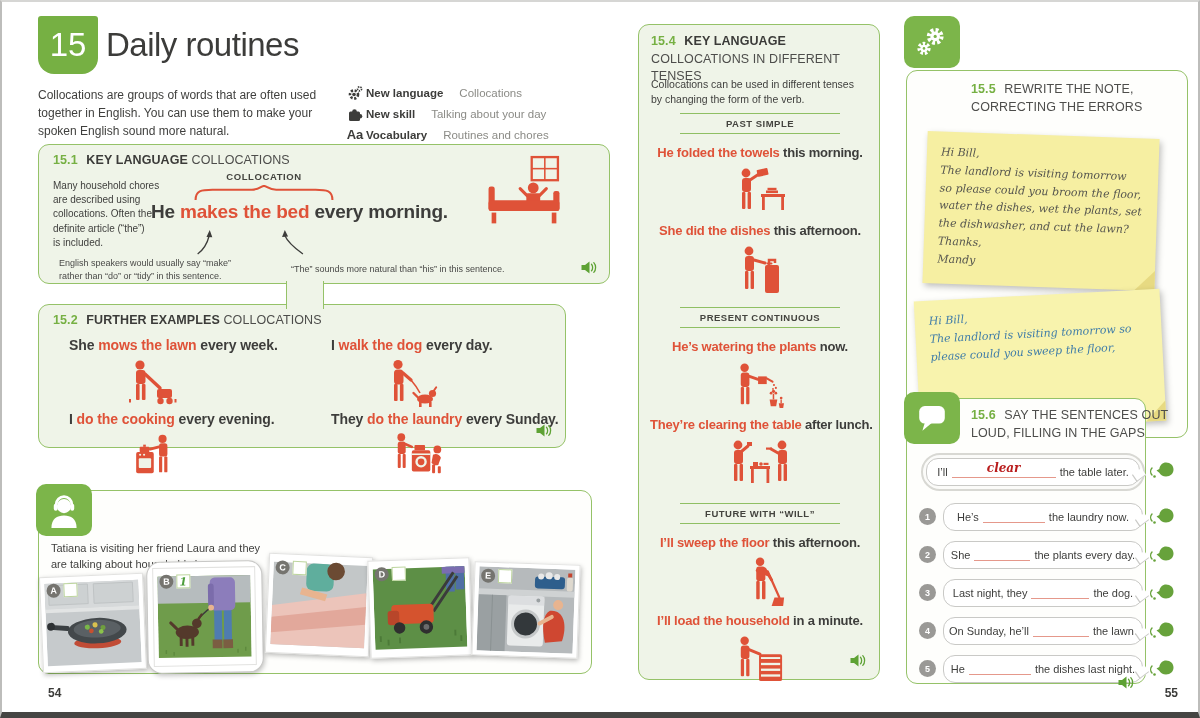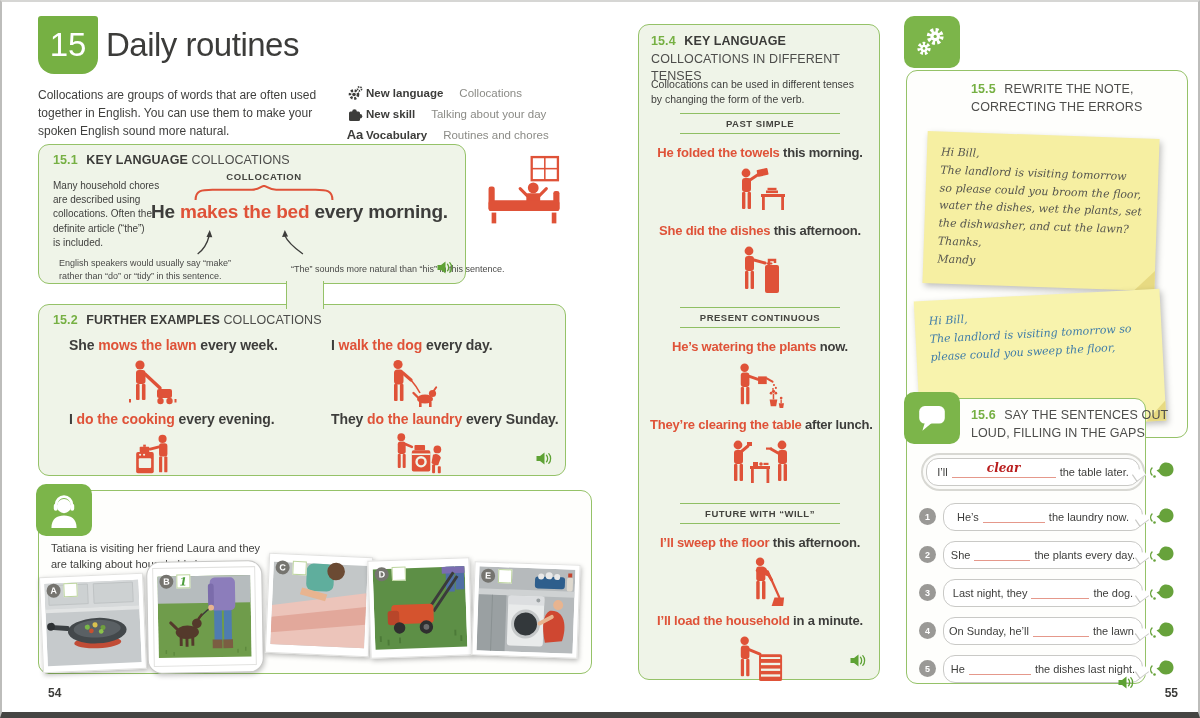--- a/index.html
+++ b/index.html
@@ -114,21 +114,21 @@
       <span class="fact-label">New skill</span>
       <span class="fact-value">Talking about your day</span>
     </div>
     <div class="fact-row">
       <span class="fact-ic aa">Aa</span>
       <span class="fact-label">Vocabulary</span>
       <span class="fact-value">Routines and chores</span>
     </div>
   </div>
 
-  <section class="box gfill" style="left:36px; top:142px; width:428px; height:140px;">
+  <section class="box gfill" style="left:36px; top:142px; width:572px; height:140px;">
     <div class="bhead" style="left:14px; top:8px;">
       <span class="h-num">15.1</span>
       <span class="h-bold">KEY LANGUAGE</span>
       <span class="h-reg">COLLOCATIONS</span>
     </div>
     <div class="sidenote pre">Many household chores
 are described using
 collocations. Often the
 definite article (“the”)
 is included.</div>
@@ -167,21 +167,21 @@
       <svg width="17" height="13" viewBox="0 0 17 13">
           <path d="M0.5,4 H4 L8.5,0.5 V12.5 L4,9 H0.5 Z" fill="#5ea234"></path>
           <path d="M10.5,3.2 C12,4.8 12,8.2 10.5,9.8" stroke="#5ea234" stroke-width="1.3" fill="none" stroke-linecap="round"></path>
           <path d="M12.8,1.6 C15.2,4 15.2,9 12.8,11.4" stroke="#5ea234" stroke-width="1.3" fill="none" stroke-linecap="round"></path>
         </svg>
     </span>
   </section>
 
   <div class="bridge"></div>
 
-  <section class="box gfill" style="left:36px; top:302px; width:528px; height:172px;">
+  <section class="box gfill" style="left:36px; top:302px; width:528px; height:144px;">
     <div class="bhead" style="left:14px; top:8px;">
       <span class="h-num">15.2</span>
       <span class="h-bold">FURTHER EXAMPLES</span>
       <span class="h-reg">COLLOCATIONS</span>
     </div>
 
     <div class="sent-152" style="left:30px; top:32px;">
       <span>She </span><span class="red">mows the lawn</span><span> every week.</span>
     </div>
     <svg class="abs" style="left:88px; top:54px;" width="52" height="48" viewBox="0 0 52 48" fill="#df5238">

